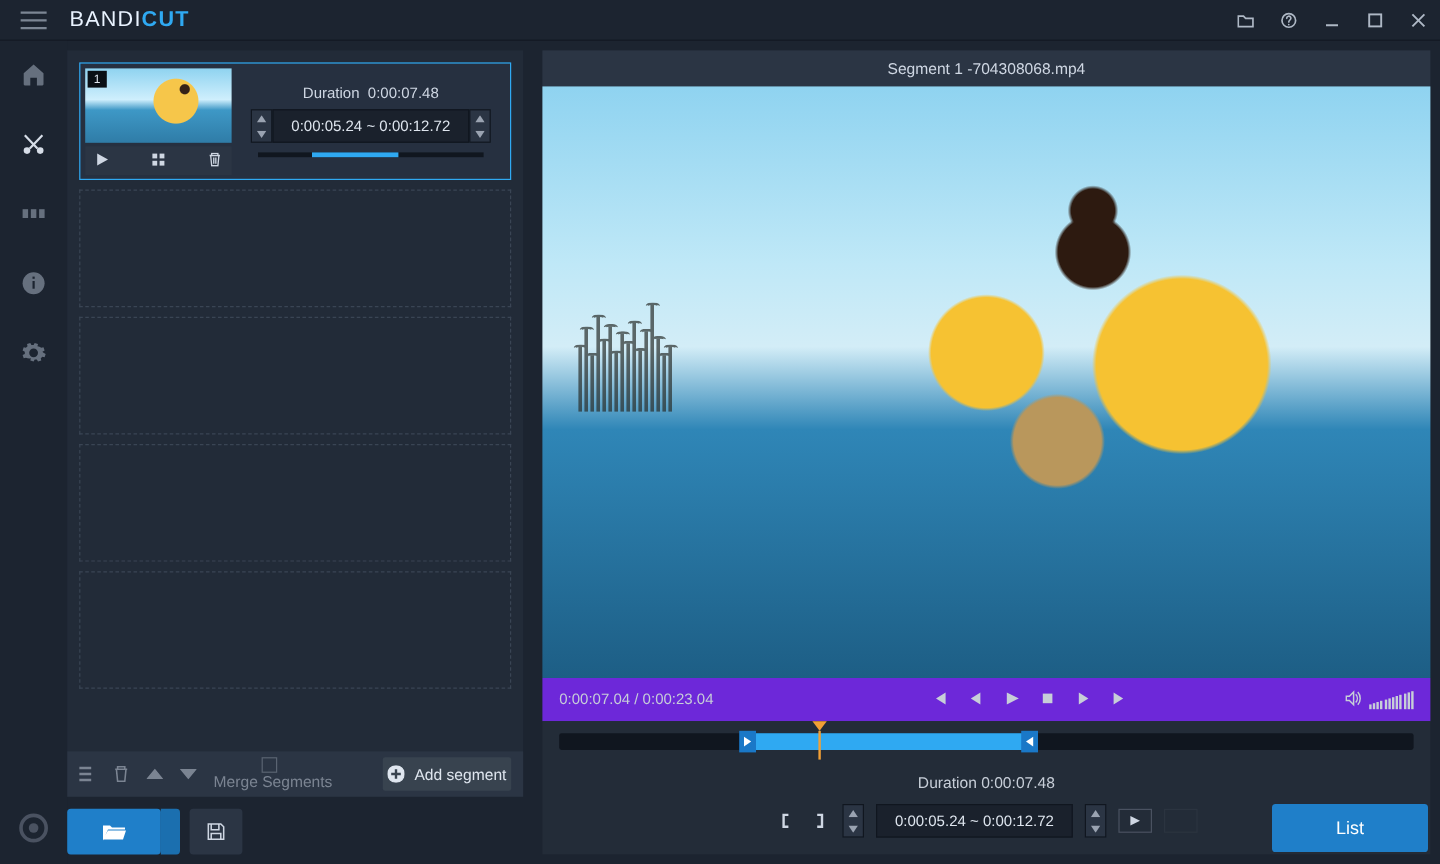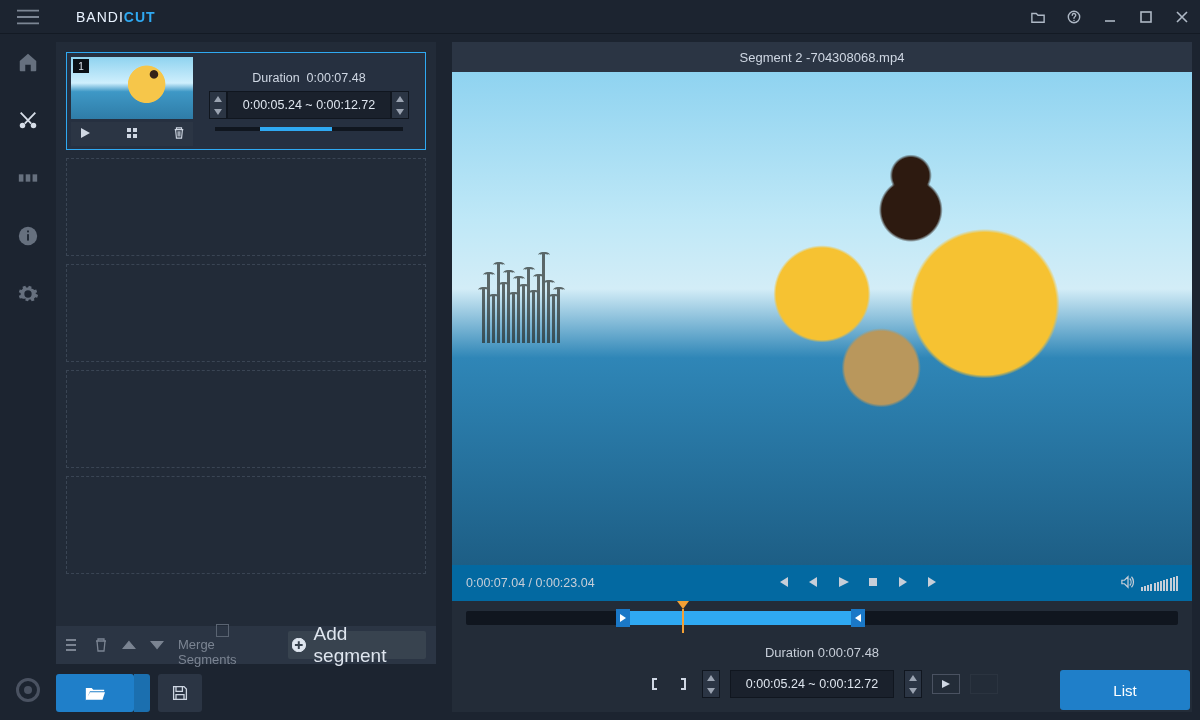--- a/index.html
+++ b/index.html
@@ -17,21 +17,21 @@
     position: absolute; left: 0; top: 0; right: 0; height: 34px;
     background: #1c2430;
     display: flex; align-items: center;
     border-bottom: 1px solid #131a24;
   }
   .hamburger {
     width: 56px; height: 34px; display:flex; align-items:center; justify-content:center;
   }
   .hamburger svg { width: 22px; height: 16px; fill: none; stroke: #7c8694; stroke-width:2; }
   .brand {
-    margin-left: 20px; font-weight: 300; font-size: 14px; letter-spacing: 1px;
+    margin-left: 2px; font-weight: 300; font-size: 18px; letter-spacing: 1px;
     color: #e9f3ff;
   }
   .brand b { color:#2fa9f2; font-weight:700; }
   .titlebar .winbtns { margin-left:auto; display:flex; }
   .winbtn { width: 36px; height:34px; display:flex; align-items:center; justify-content:center; color:#aeb8c5; }
   .winbtn svg { width:14px; height:14px; stroke:#aeb8c5; fill:none; stroke-width:1.6; }
 
   
   .app {
     position: absolute; left:0; top:34px; right:0; bottom:0;
@@ -134,21 +134,21 @@
   
   .sl-foot {
     height: 38px; background:#2b3544; display:flex; align-items:center;
     padding: 0 10px; gap:14px; color:#7b8492;
   }
   .sl-foot .ic { display:flex; align-items:center; }
   .sl-foot svg { width:14px; height:14px; fill: currentColor; stroke:currentColor; }
   .mergechk { width:13px; height:13px; border:1px solid #5a6472; display:inline-block; margin-right:7px; }
   .addseg {
     margin-left:auto; background:#38434f; height:28px; padding:0 4px;
-    display:flex; align-items:center; gap:8px; color:#dfe6ef; font-size:19px;
+    display:flex; align-items:center; gap:8px; color:#dfe6ef; font-size:13px;
     border-radius:2px;
   }
   .addseg svg{ width:14px; height:14px; fill:#dfe6ef; }
 
   
   .filebar {
     display:flex; gap:8px; padding: 10px 0 0 0;
   }
   .btn-blue {
     background:#1f7fc9; height:38px; display:flex; align-items:center; justify-content:center;
@@ -189,21 +189,21 @@
     display:flex; align-items:flex-end; gap:2px; opacity:.7; padding-left:4%;
   }
   .palm { width:3px; height:40%; background:#2a2f2c; position:relative; }
   .palm::before, .palm::after {
     content:""; position:absolute; top:-2px; left:-4px; width:10px; height:4px;
     border-top:2px solid #2a2f2c; border-radius:50% 50% 0 0;
   }
   .palm::after{ left:-2px; transform:scaleX(-1); }
 
   .transport {
-    height:36px; background:#0369a1; display:flex; align-items:center;
+    height:36px; background:#6d28d9; display:flex; align-items:center;
     padding:0 14px; gap:14px; color:#c7ced8;
   }
   .transport .time { font-size:12.5px; }
   .transport .tcenter { margin:0 auto; display:flex; gap:16px; }
   .transport svg { width:14px; height:14px; fill:#c7ced8; }
   .transport .vol { display:flex; align-items:center; gap:6px; }
   .volbars { display:flex; align-items:flex-end; gap:1.2px; }
   .volbars span{ width:2px; background:#c7ced8; }
 
   .timeline {
@@ -441,21 +441,21 @@
       <div class="btn-blue save">
         <svg viewBox="0 0 20 20">
             <path d="M2 2h13l3 3v13H2zM5 2v6h8V2M5 18v-6h10v6" fill="none" stroke="#cfd7e3" stroke-width="1.6"></path>
           </svg>
       </div>
     </div>
   </div>
 
   <div class="rightcol">
     <div class="pv-head">
-      <span>Segment 2 - </span>
+      <span>Segment 1 - </span>
         <span>704308068.mp4</span>
     </div>
 
     <div class="preview">
       <div class="palms">
         <div class="palm" style="height:55%"></div>
           <div class="palm" style="height:70%"></div>
         <div class="palm" style="height:48%"></div>
           <div class="palm" style="height:80%"></div>
         <div class="palm" style="height:60%"></div>

